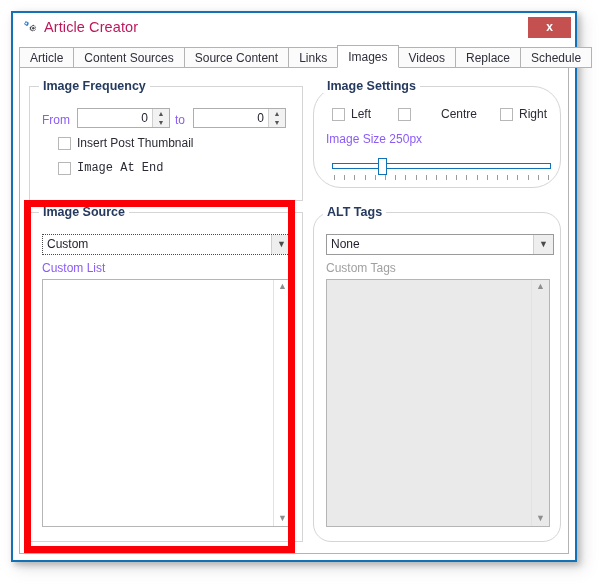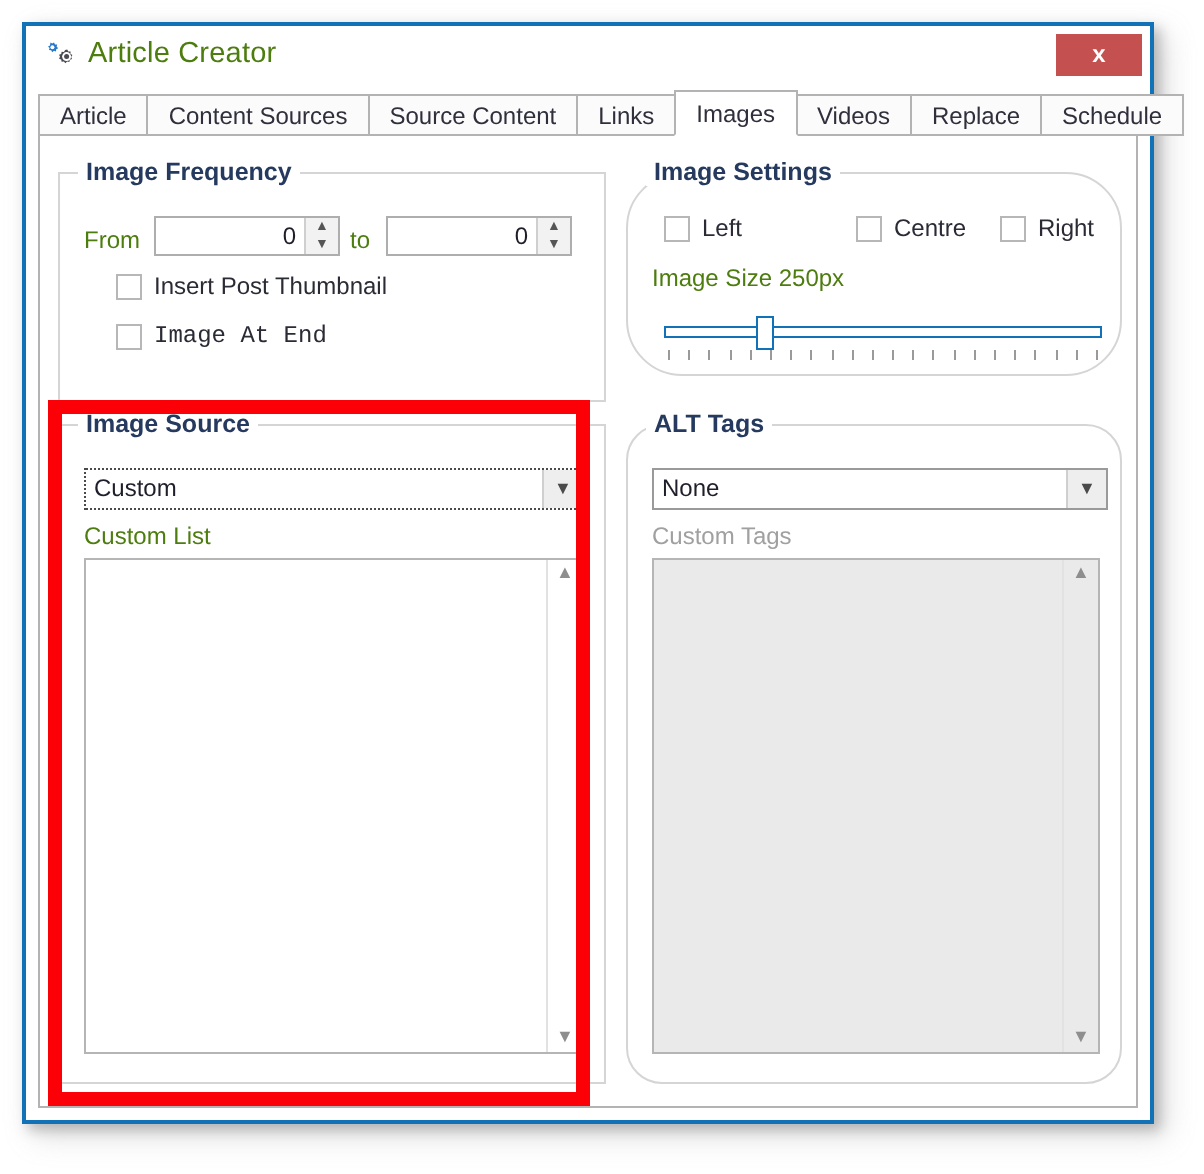--- a/index.html
+++ b/index.html
@@ -52,21 +52,21 @@
     left: 7px;
     top: 6px;
     width: 20px;
     height: 20px;
   }
   #title-text {
     position: absolute;
     left: 31px;
     top: 6px;
     font-size: 14.5px;
-    color: #4d7c0f;
+    color: #be185d;
     letter-spacing: 0.1px;
     white-space: nowrap;
   }
   #close-button {
     position: absolute;
     right: 4px;
     top: 4px;
     width: 43px;
     height: 21px;
     background: #c4504f;
@@ -149,21 +149,21 @@
 
   #group-image-frequency { left: 9px;   top: 18px;  width: 274px; height: 115px; }
   #group-image-settings  { left: 293px; top: 18px;  width: 248px; height: 102px; border-radius: 28px; }
   #group-image-source    { left: 9px;   top: 144px; width: 274px; height: 330px; }
   #group-alt-tags        { left: 293px; top: 144px; width: 248px; height: 330px; border-radius: 18px; }
 
   
   .lbl {
     position: absolute;
     font-size: 12px;
-    color: #4d7c0f;
+    color: #8b5cf6;
     white-space: nowrap;
   }
   .lbl.disabled { color: #a0a0a0; }
 
   .spin-wrap {
     position: absolute;
     height: 20px;
     border: 1px solid #aeaeae;
     background: #ffffff;
     box-sizing: border-box;
@@ -417,21 +417,21 @@
     </div>
 
     <div class="group" id="group-image-settings">
       <span class="group-title">Image Settings</span>
 
       <div class="cb-row" style="left:18px; top:20px;">
         <span class="cb-box"></span>
         <span class="cb-label">Left</span>
       </div>
 
-      <div class="cb-row" style="left:114px; top:20px;">
+      <div class="cb-row" style="left:84px; top:20px;gap:24px;">
         <span class="cb-box"></span>
         <span class="cb-label">Centre</span>
       </div>
 
       <div class="cb-row" style="left:186px; top:20px;">
         <span class="cb-box"></span>
         <span class="cb-label">Right</span>
       </div>
 
       <span class="lbl" style="left:12px; top:45px;">Image Size 250px</span>

